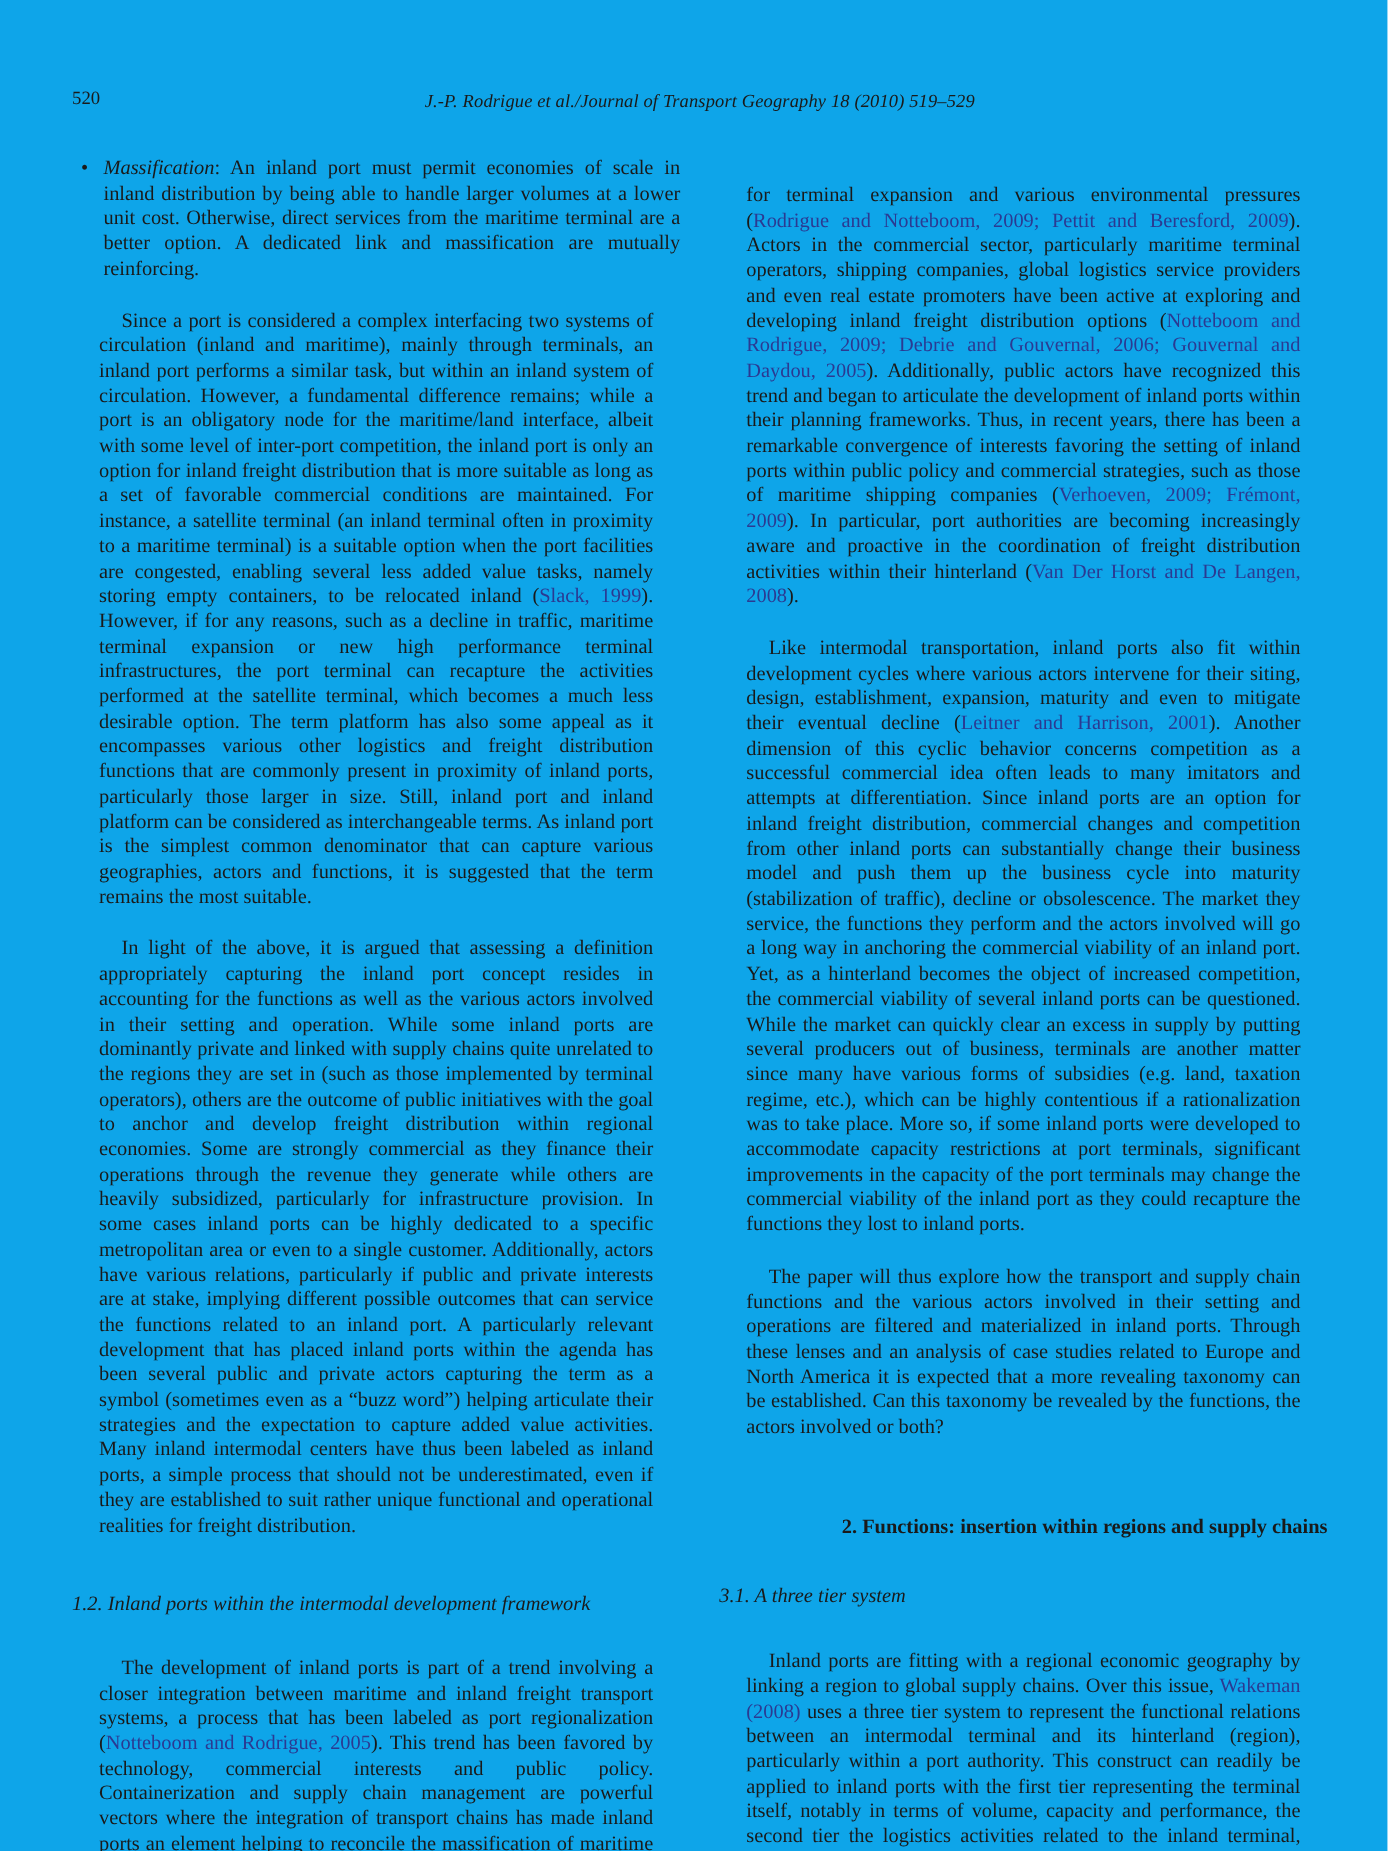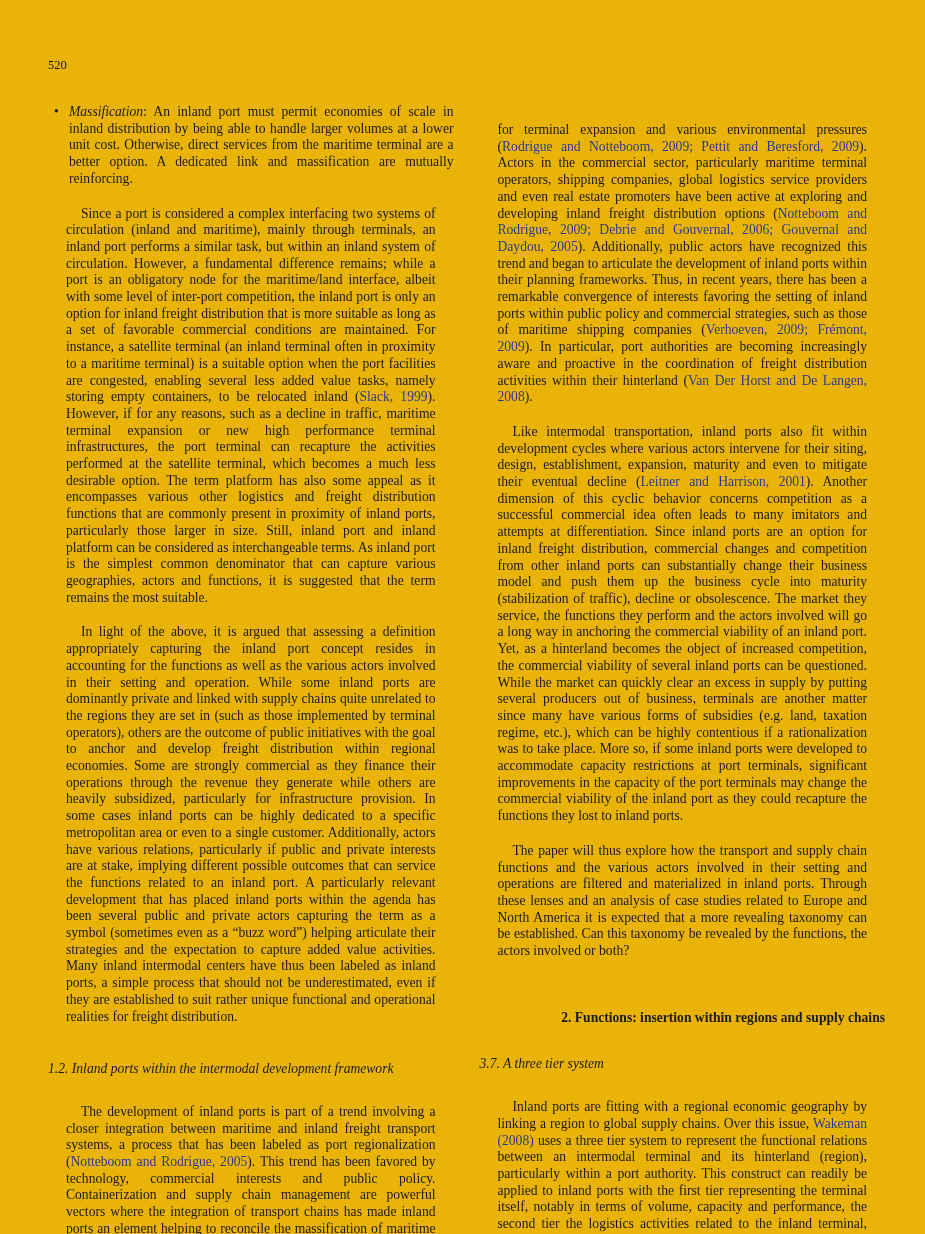--- a/index.html
+++ b/index.html
@@ -1,18 +1,18 @@
 <!DOCTYPE html>
 <html style="--link-blue: #2b3a92; --body-text: #1a1a1a;"><head>
 <meta charset="utf-8">
 <style>
   :root { --link-blue:#2b3a92; --body-text:#1a1a1a; }
   html,body { margin:0; padding:0; background:#ffffff; }
   .page {
-    width:925px; height:1234px; background:#eab308; position:relative;
+    width:925px; height:1234px; background:#0ea5e9; position:relative;
     box-sizing:border-box; padding:58px 40px 0 48px; overflow:hidden;
     font-family:"Liberation Serif","DejaVu Serif",serif; color:var(--body-text);
   }
   .page-header { position:relative; text-align:center; height:18px; }
   .page-num {
     position:absolute; left:0; top:0; font-size:12.5px; font-style:normal;
   }
   .running-head { font-size:12.3px; font-style:italic; letter-spacing:0.1px; }
   .columns { display:flex; gap:26px; margin-top:28px; }
   .col { flex:1 1 0; min-width:0; }
@@ -32,31 +32,32 @@
   h2.heading-bold + h3.heading-italic { margin:30px 0 26px 0; }
   a.cite { color:var(--link-blue); text-decoration:none; cursor:pointer; }
   em { }
 </style>
 </head>
 <body>
 
 <div class="page">
   <div class="page-header">
     <span class="page-num">520</span>
+    <span class="running-head">J.-P. Rodrigue et al./Journal of Transport Geography 18 (2010) 519–529</span>
   </div>
   <div class="columns">
     <div class="col">
         <div class="bullet"><span class="marker">•</span><em>Massification</em>: An inland port must permit economies of scale in inland distribution by being able to handle larger volumes at a lower unit cost. Otherwise, direct services from the maritime terminal are a better option. A dedicated link and massification are mutually reinforcing.</div>
         <p class="para indent">Since a port is considered a complex interfacing two systems of circulation (inland and maritime), mainly through terminals, an inland port performs a similar task, but within an inland system of circulation. However, a fundamental difference remains; while a port is an obligatory node for the maritime/land interface, albeit with some level of inter-port competition, the inland port is only an option for inland freight distribution that is more suitable as long as a set of favorable commercial conditions are maintained. For instance, a satellite terminal (an inland terminal often in proximity to a maritime terminal) is a suitable option when the port facilities are congested, enabling several less added value tasks, namely storing empty containers, to be relocated inland (<a class="cite" href="#">Slack, 1999</a>). However, if for any reasons, such as a decline in traffic, maritime terminal expansion or new high performance terminal infrastructures, the port terminal can recapture the activities performed at the satellite terminal, which becomes a much less desirable option. The term platform has also some appeal as it encompasses various other logistics and freight distribution functions that are commonly present in proximity of inland ports, particularly those larger in size. Still, inland port and inland platform can be considered as interchangeable terms. As inland port is the simplest common denominator that can capture various geographies, actors and functions, it is suggested that the term remains the most suitable.</p>
         <p class="para indent">In light of the above, it is argued that assessing a definition appropriately capturing the inland port concept resides in accounting for the functions as well as the various actors involved in their setting and operation. While some inland ports are dominantly private and linked with supply chains quite unrelated to the regions they are set in (such as those implemented by terminal operators), others are the outcome of public initiatives with the goal to anchor and develop freight distribution within regional economies. Some are strongly commercial as they finance their operations through the revenue they generate while others are heavily subsidized, particularly for infrastructure provision. In some cases inland ports can be highly dedicated to a specific metropolitan area or even to a single customer. Additionally, actors have various relations, particularly if public and private interests are at stake, implying different possible outcomes that can service the functions related to an inland port. A particularly relevant development that has placed inland ports within the agenda has been several public and private actors capturing the term as a symbol (sometimes even as a “buzz word”) helping articulate their strategies and the expectation to capture added value activities. Many inland intermodal centers have thus been labeled as inland ports, a simple process that should not be underestimated, even if they are established to suit rather unique functional and operational realities for freight distribution.</p>
         <h3 class="heading-italic">1.2. Inland ports within the intermodal development framework</h3>
         <p class="para indent">The development of inland ports is part of a trend involving a closer integration between maritime and inland freight transport systems, a process that has been labeled as port regionalization (<a class="cite" href="#">Notteboom and Rodrigue, 2005</a>). This trend has been favored by technology, commercial interests and public policy. Containerization and supply chain management are powerful vectors where the integration of transport chains has made inland ports an element helping to reconcile the massification of maritime transportation and the atomization of inland distribution, particularly in light of congestion nearby port terminal facilities, limited land</p>
       </div>
     <div class="col">
         <p class="para">for terminal expansion and various environmental pressures (<a class="cite" href="#">Rodrigue and Notteboom, 2009; Pettit and Beresford, 2009</a>). Actors in the commercial sector, particularly maritime terminal operators, shipping companies, global logistics service providers and even real estate promoters have been active at exploring and developing inland freight distribution options (<a class="cite" href="#">Notteboom and Rodrigue, 2009; Debrie and Gouvernal, 2006; Gouvernal and Daydou, 2005</a>). Additionally, public actors have recognized this trend and began to articulate the development of inland ports within their planning frameworks. Thus, in recent years, there has been a remarkable convergence of interests favoring the setting of inland ports within public policy and commercial strategies, such as those of maritime shipping companies (<a class="cite" href="#">Verhoeven, 2009; Frémont, 2009</a>). In particular, port authorities are becoming increasingly aware and proactive in the coordination of freight distribution activities within their hinterland (<a class="cite" href="#">Van Der Horst and De Langen, 2008</a>).</p>
         <p class="para indent">Like intermodal transportation, inland ports also fit within development cycles where various actors intervene for their siting, design, establishment, expansion, maturity and even to mitigate their eventual decline (<a class="cite" href="#">Leitner and Harrison, 2001</a>). Another dimension of this cyclic behavior concerns competition as a successful commercial idea often leads to many imitators and attempts at differentiation. Since inland ports are an option for inland freight distribution, commercial changes and competition from other inland ports can substantially change their business model and push them up the business cycle into maturity (stabilization of traffic), decline or obsolescence. The market they service, the functions they perform and the actors involved will go a long way in anchoring the commercial viability of an inland port. Yet, as a hinterland becomes the object of increased competition, the commercial viability of several inland ports can be questioned. While the market can quickly clear an excess in supply by putting several producers out of business, terminals are another matter since many have various forms of subsidies (e.g. land, taxation regime, etc.), which can be highly contentious if a rationalization was to take place. More so, if some inland ports were developed to accommodate capacity restrictions at port terminals, significant improvements in the capacity of the port terminals may change the commercial viability of the inland port as they could recapture the functions they lost to inland ports.</p>
         <p class="para indent">The paper will thus explore how the transport and supply chain functions and the various actors involved in their setting and operations are filtered and materialized in inland ports. Through these lenses and an analysis of case studies related to Europe and North America it is expected that a more revealing taxonomy can be established. Can this taxonomy be revealed by the functions, the actors involved or both?</p>
         <h2 class="heading-bold">2. Functions: insertion within regions and supply chains</h2>
-        <h3 class="heading-italic">3.7. A three tier system</h3>
+        <h3 class="heading-italic">3.1. A three tier system</h3>
         <p class="para indent">Inland ports are fitting with a regional economic geography by linking a region to global supply chains. Over this issue, <a class="cite" href="#">Wakeman (2008)</a> uses a three tier system to represent the functional relations between an intermodal terminal and its hinterland (region), particularly within a port authority. This construct can readily be applied to inland ports with the first tier representing the terminal itself, notably in terms of volume, capacity and performance, the second tier the logistics activities related to the inland terminal, often in co-location, and the third tier represented by an array of retailing and manufacturing activities which inputs or outputs are handled or managed by the logistics activities of the second tier (<a class="cite" href="#">Fig. 1</a>).</p>
       </div>
   </div>
 </div>
 
 </body></html>

